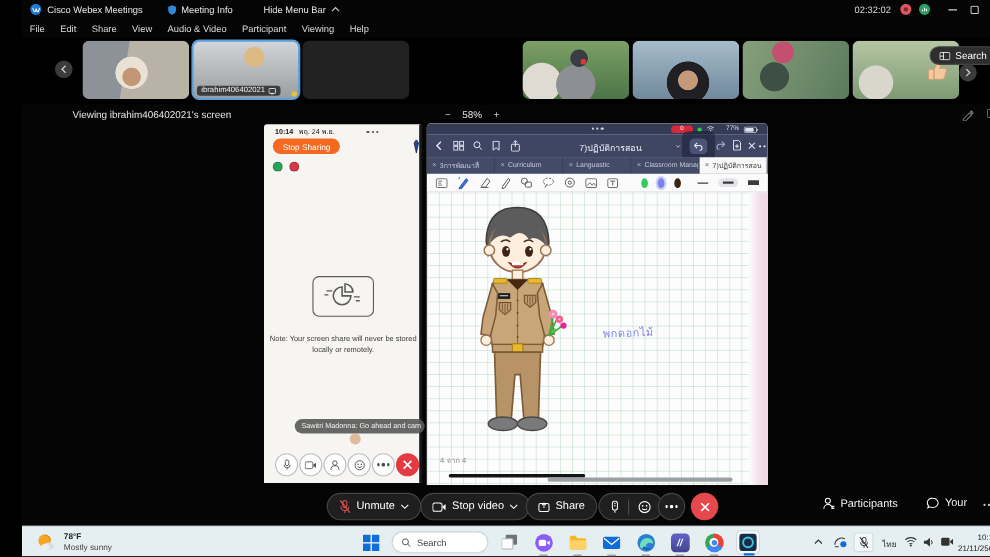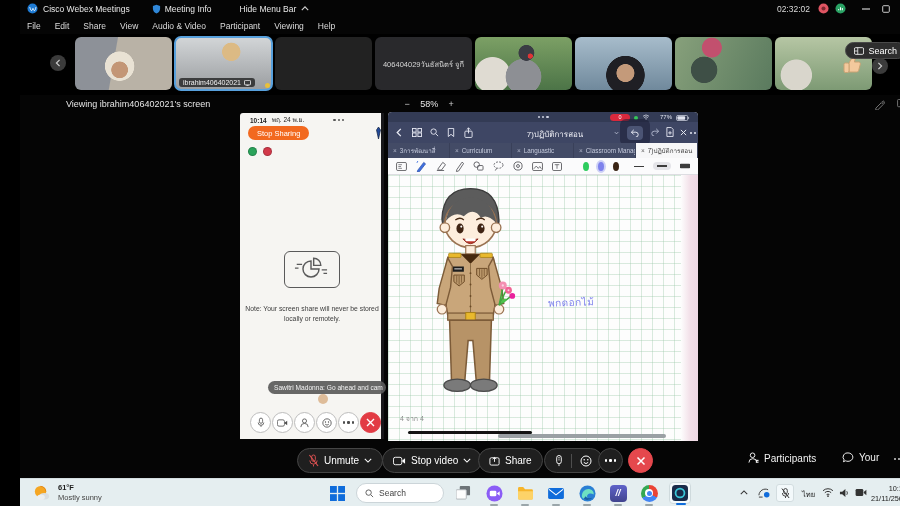--- a/index.html
+++ b/index.html
@@ -178,23 +178,20 @@
       <span class="abs" style="right:2px; bottom:2px; width:5px; height:5px; border-radius:50%; background:#e8c03a"></span>
     </div>
 
     <div class="thumb" style="left:255px; background:
         radial-gradient(circle at 50% 66%, #bb8e6f 0 15%, transparent 16%),
         radial-gradient(circle at 50% 75%, #2c2c30 0 30%, transparent 31%),
         radial-gradient(circle at 16% 34%, #caa Grey 0, #c99 0 9%, transparent 10%),
         radial-gradient(circle at 84% 34%, #c9a 0 9%, transparent 10%),
         linear-gradient(#efece7,#d4d1ca)"></div>
 
-    <div class="thumb" style="left:355px; background:#29292c; display:flex; align-items:center; justify-content:center">
-      <span style="font-size:7.5px; color:#d6d6d6; text-align:center; padding:0 4px">406404029วันธัสนิตร์ จูกี</span>
-    </div>
 
     <div class="thumb" style="left:455px; background:
         radial-gradient(circle at 57% 36%, #e03535 0 3.5%, transparent 4.5%),
         radial-gradient(circle at 53% 30%, #3a3c44 0 12%, transparent 13%),
         radial-gradient(circle at 50% 75%, #8d8f94 0 28%, transparent 29%),
         radial-gradient(circle at 18% 72%, #dfdbd2 0 20%, transparent 21%),
         linear-gradient(#7ca065,#4c7447)"></div>
 
     <div class="thumb" style="left:555px; background:
         radial-gradient(circle at 52% 68%, #c49a7a 0 14%, transparent 15%),
@@ -677,21 +674,21 @@
   <div id="taskbar" class="abs">
     <span class="ic abs" style="left:12px; top:5px">
       <svg width="19" height="18" viewBox="0 0 20 19">
           <circle cx="9" cy="8" r="6" fill="#f5a623"></circle>
           <path d="M9 2.5A5.5 5.5 0 0114.5 8" stroke="#e0861a" fill="none"></path>
           <ellipse cx="13" cy="13" rx="5" ry="3.4" fill="#d9dee2"></ellipse>
           <ellipse cx="9.5" cy="14" rx="4" ry="2.8" fill="#eceff1"></ellipse>
         </svg>
     </span>
     <div class="abs" style="left:38px; top:4px; font-size:7.5px; line-height:1.35">
-      <div style="font-weight:bold">61°F</div>
+      <div style="font-weight:bold">78°F</div>
       <div style="color:#444">Mostly sunny</div>
     </div>
 
     <div class="tk" style="left:306px">
       <svg width="15" height="15" viewBox="0 0 16 16">
           <rect x="0" y="0" width="7.3" height="7.3" fill="#0f6cdb"></rect>
           <rect x="8.7" y="0" width="7.3" height="7.3" fill="#0f6cdb"></rect>
           <rect x="0" y="8.7" width="7.3" height="7.3" fill="#0f6cdb"></rect>
           <rect x="8.7" y="8.7" width="7.3" height="7.3" fill="#0f6cdb"></rect>
         </svg>

